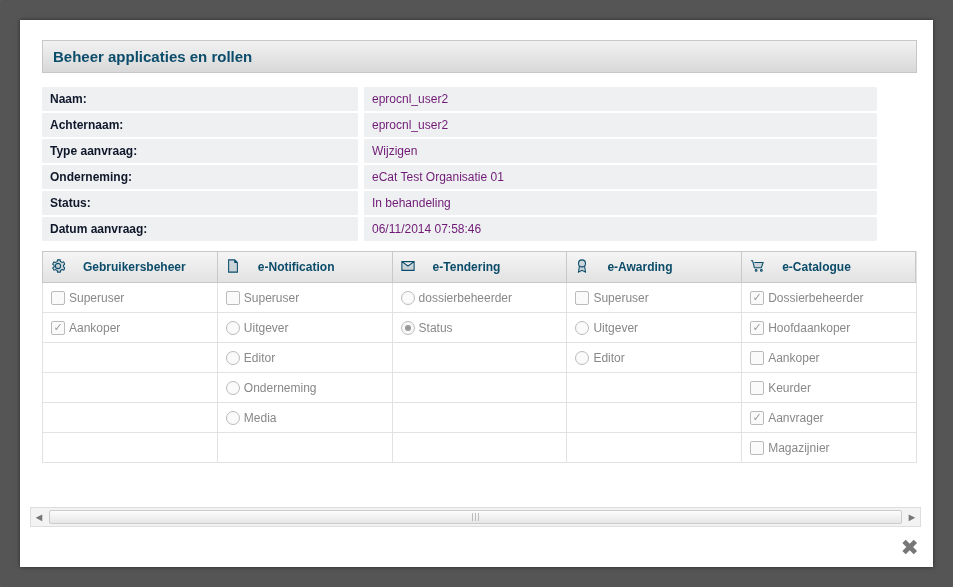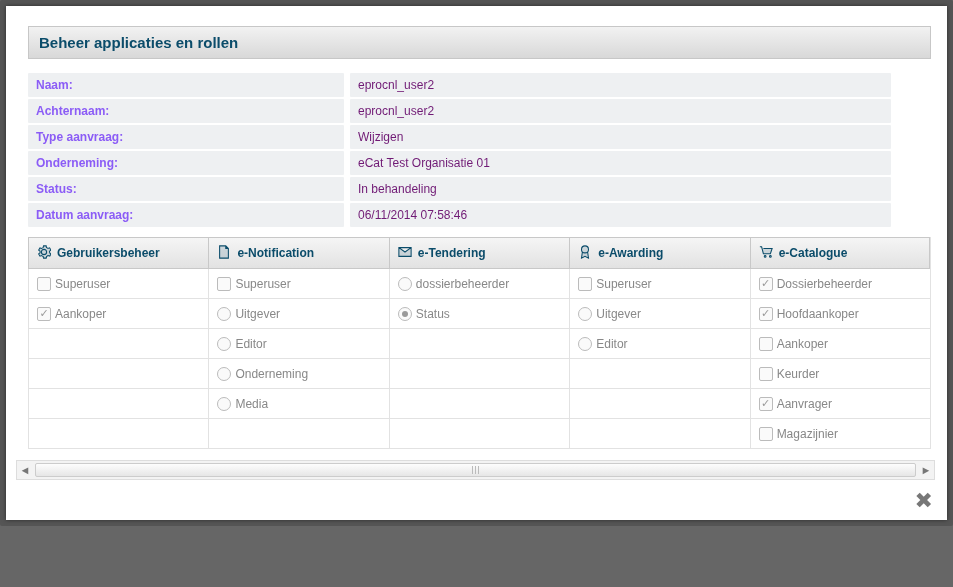--- a/index.html
+++ b/index.html
@@ -1,31 +1,31 @@
 <!DOCTYPE html>
 <html><head>
 <meta charset="utf-8">
 <style>
   html,body{margin:0;padding:0;font-family:Arial,Helvetica,sans-serif;font-size:12px;color:#444;background:#666}
-  .modal{position:relative;width:953px;height:526px;box-sizing:border-box;padding:6px;background:#555;border-radius:2px}
+  .modal{position:relative;width:953px;height:587px;box-sizing:border-box;padding:20px;background:#555;border-radius:2px}
   .modal-inner{background:#fff;box-shadow:0 0 4px rgba(0,0,0,.5);height:100%;box-sizing:border-box;overflow:hidden;position:relative}
   .content{padding:20px 16px 20px 22px}
   
   .titlebar{background:linear-gradient(#f2f2f2,#d8d8d8);border:1px solid #c7c7c7;padding:7px 10px}
   .titlebar h1{margin:0;font-size:15px;font-weight:bold;color:#0b4c6a;font-family:"Trebuchet MS",Arial,sans-serif}
   
   .info{margin-top:14px;margin-right:40px}
   .info-row{display:flex;gap:6px;margin-bottom:2px}
   .info-label,.info-value{background:#eef0f2;padding:5px 8px;border-radius:1px}
-  .info-label{width:300px;color:#8b5cf6;font-weight:bold}
+  .info-label{width:300px;color:#0f172a;font-weight:bold}
   .info-value{flex:1;color:#701a75}
   
   .roles{display:flex;margin-top:10px;border-right:1px solid #e2e2e2}
   .col{flex:1;min-width:0}
-  .col-h{background:linear-gradient(#f5f5f5,#e2e2e2);border:1px solid #c8c8c8;border-right:none;padding:6px 8px;display:flex;align-items:center;gap:6px;font-weight:bold;color:#0b4c6a;font-family:"Trebuchet MS",Arial,sans-serif;height:18px}
+  .col-h{background:linear-gradient(#f5f5f5,#e2e2e2);border:1px solid #c8c8c8;border-right:none;padding:6px 8px;display:flex;align-items:center;gap:18px;font-weight:bold;color:#0b4c6a;font-family:"Trebuchet MS",Arial,sans-serif;height:18px}
   .col:last-child .col-h{border-right:1px solid #c8c8c8}
   .cell{border-left:1px solid #e2e2e2;border-bottom:1px solid #e2e2e2;padding:6px 8px;display:flex;align-items:center;gap:4px;color:#888;height:17px}
   .cell.empty{color:transparent}
   
   .chk{width:12px;height:12px;border:1px solid #bbb;border-radius:2px;display:inline-flex;align-items:center;justify-content:center;background:#fafafa;flex:none}
   .chk.checked::after{content:"✓";font-size:11px;line-height:1;color:#9a9a9a}
   .rdo{width:12px;height:12px;border:1px solid #bbb;border-radius:50%;background:#fafafa;display:inline-flex;align-items:center;justify-content:center;flex:none}
   .rdo.checked::after{content:"";width:6px;height:6px;border-radius:50%;background:#9a9a9a}
   
   .hicon{width:14px;height:14px;flex:none;display:inline-block}

